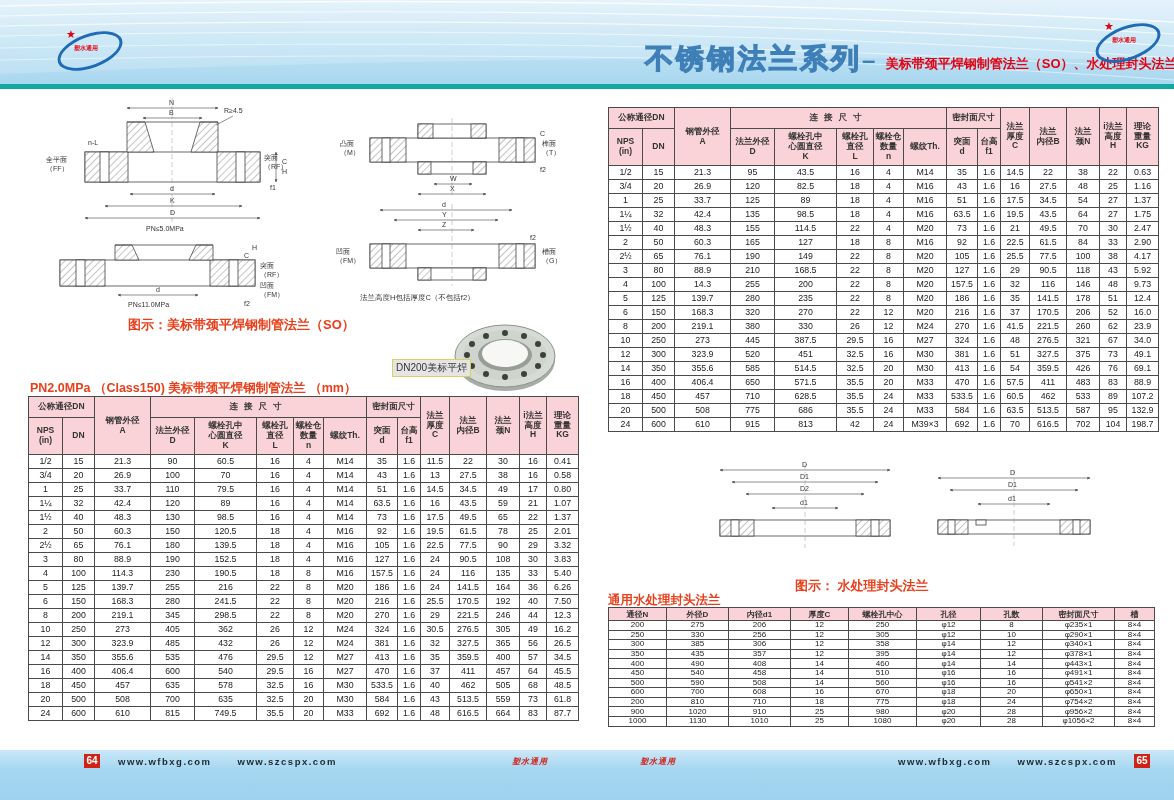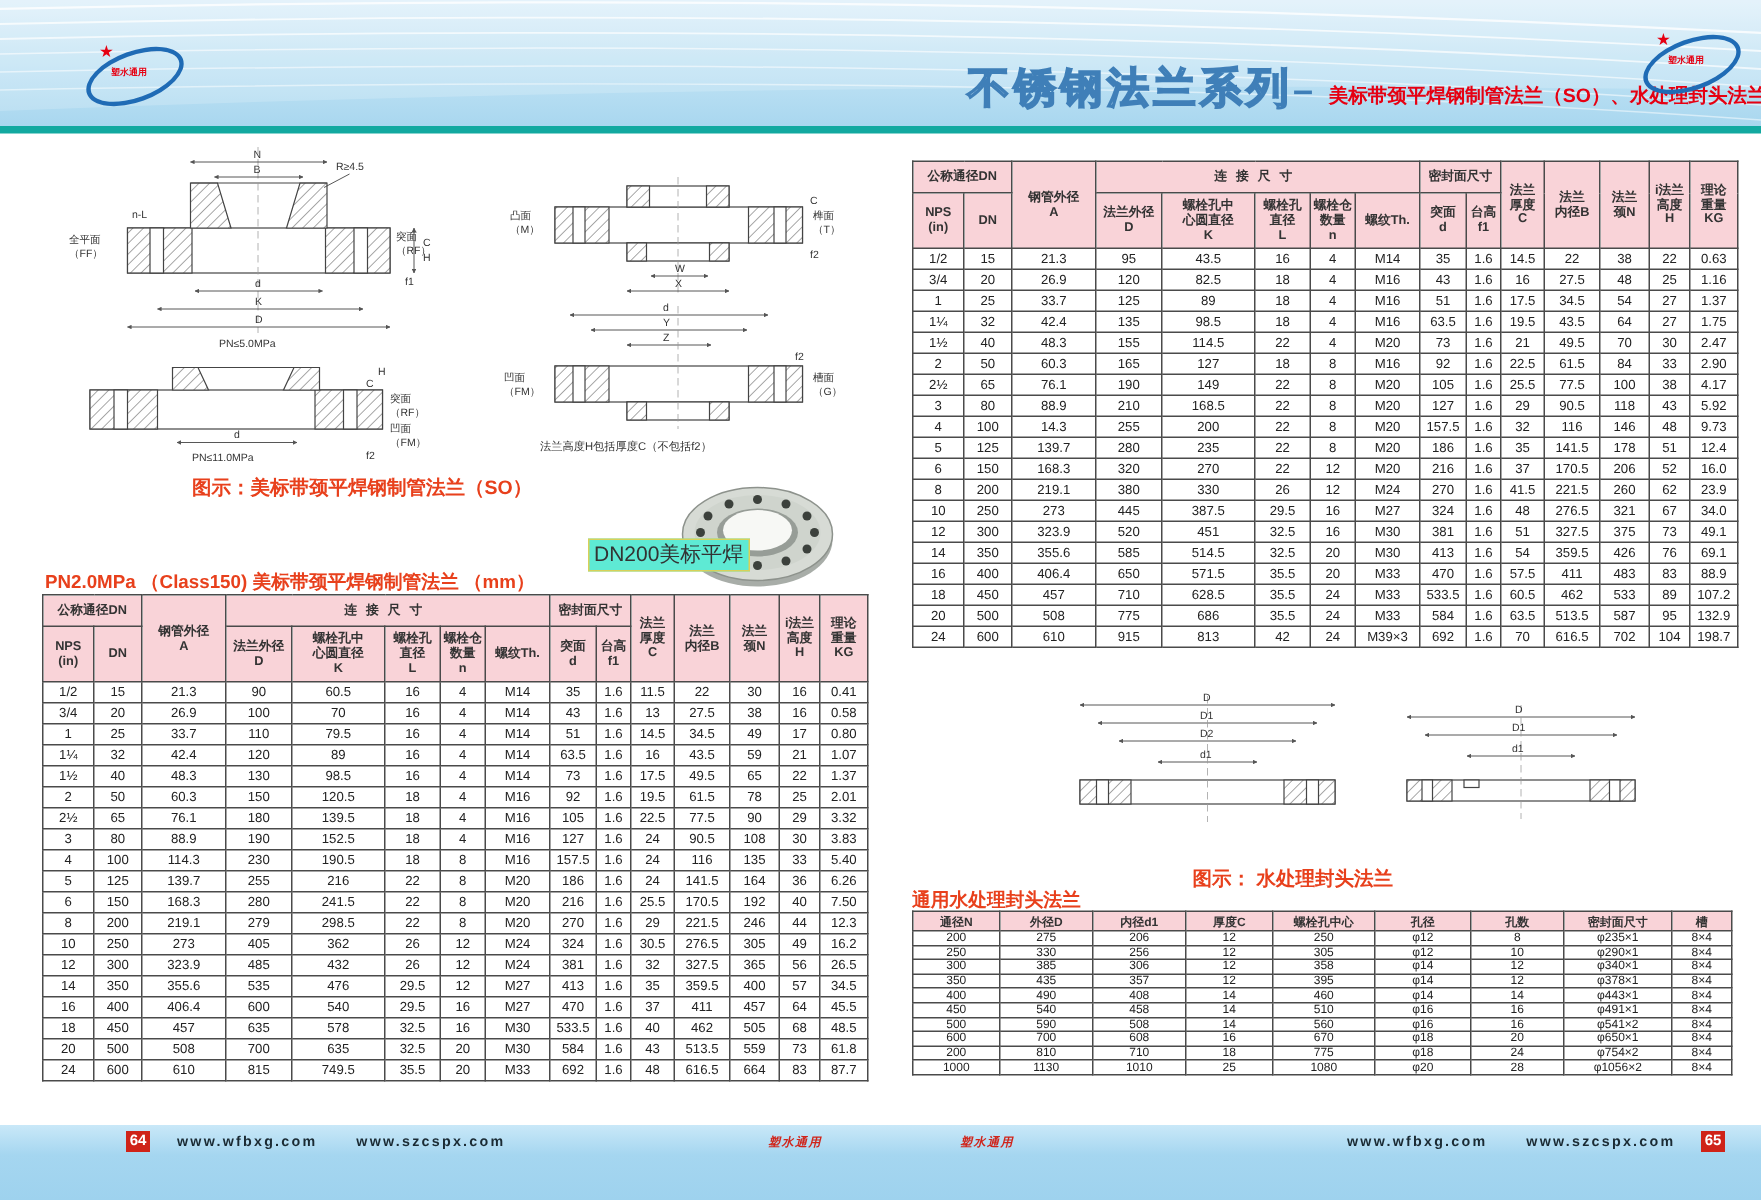--- a/index.html
+++ b/index.html
@@ -34,22 +34,22 @@
   .so-table thead tr.r1 th{height:20px;}
   .so-table thead tr.r2 th{height:36px;}
   .so-table tbody tr{height:14px;}
   .conn-head{letter-spacing:6px;}
   .water-table{position:absolute;left:608px;top:607px;width:545px;}
   .water-table th{font-size:8px;height:12px;}
   .water-table td{font-size:8px;line-height:1;}
   .water-table tbody tr{height:9.6px;}
   
   .photo{position:absolute;left:452px;top:318px;width:106px;height:82px;}
-  .photo-label{position:absolute;left:392px;top:359px;background:#5eead4;border:1px solid #d9d159;
-    font-size:14px;padding:1px 3px;color:#333;white-space:nowrap;}
+  .photo-label{position:absolute;left:392px;top:359px;background:#e5e5e5;border:1px solid #d9d159;
+    font-size:10px;padding:1px 3px;color:#333;white-space:nowrap;}
   
   .drawing{position:absolute;}
   .drawing text{font-size:7px;fill:#333;}
   .drawing .cap{font-size:7.5px;fill:#333;}
   
   .footer-band{position:absolute;left:0;top:750px;width:1174px;height:50px;
     background:linear-gradient(180deg,#c9e8f8 0%,#a5d6f0 40%,#9ed2ee 100%);}
   .page-num{position:absolute;top:754px;width:16px;height:14px;background:#cf2318;color:#fff;
     font-size:10px;font-weight:bold;text-align:center;line-height:14px;}
   .urls{position:absolute;top:756px;font-size:9.5px;font-weight:bold;
@@ -479,21 +479,21 @@
         <td>25.5</td>
         <td>170.5</td>
         <td>192</td>
         <td>40</td>
         <td>7.50</td>
       </tr>
       <tr>
         <td>8</td>
         <td>200</td>
         <td>219.1</td>
-        <td>279</td>
+        <td>345</td>
         <td>298.5</td>
         <td>22</td>
         <td>8</td>
         <td>M20</td>
         <td>270</td>
         <td>1.6</td>
         <td>29</td>
         <td>221.5</td>
         <td>246</td>
         <td>44</td>
@@ -1174,20 +1174,31 @@
         <td>810</td>
         <td>710</td>
         <td>18</td>
         <td>775</td>
         <td>φ18</td>
         <td>24</td>
         <td>φ754×2</td>
         <td>8×4</td>
       </tr>
       <tr>
+        <td>900</td>
+        <td>1020</td>
+        <td>910</td>
+        <td>25</td>
+        <td>980</td>
+        <td>φ20</td>
+        <td>28</td>
+        <td>φ956×2</td>
+        <td>8×4</td>
+      </tr>
+      <tr>
         <td>1000</td>
         <td>1130</td>
         <td>1010</td>
         <td>25</td>
         <td>1080</td>
         <td>φ20</td>
         <td>28</td>
         <td>φ1056×2</td>
         <td>8×4</td>
       </tr>

